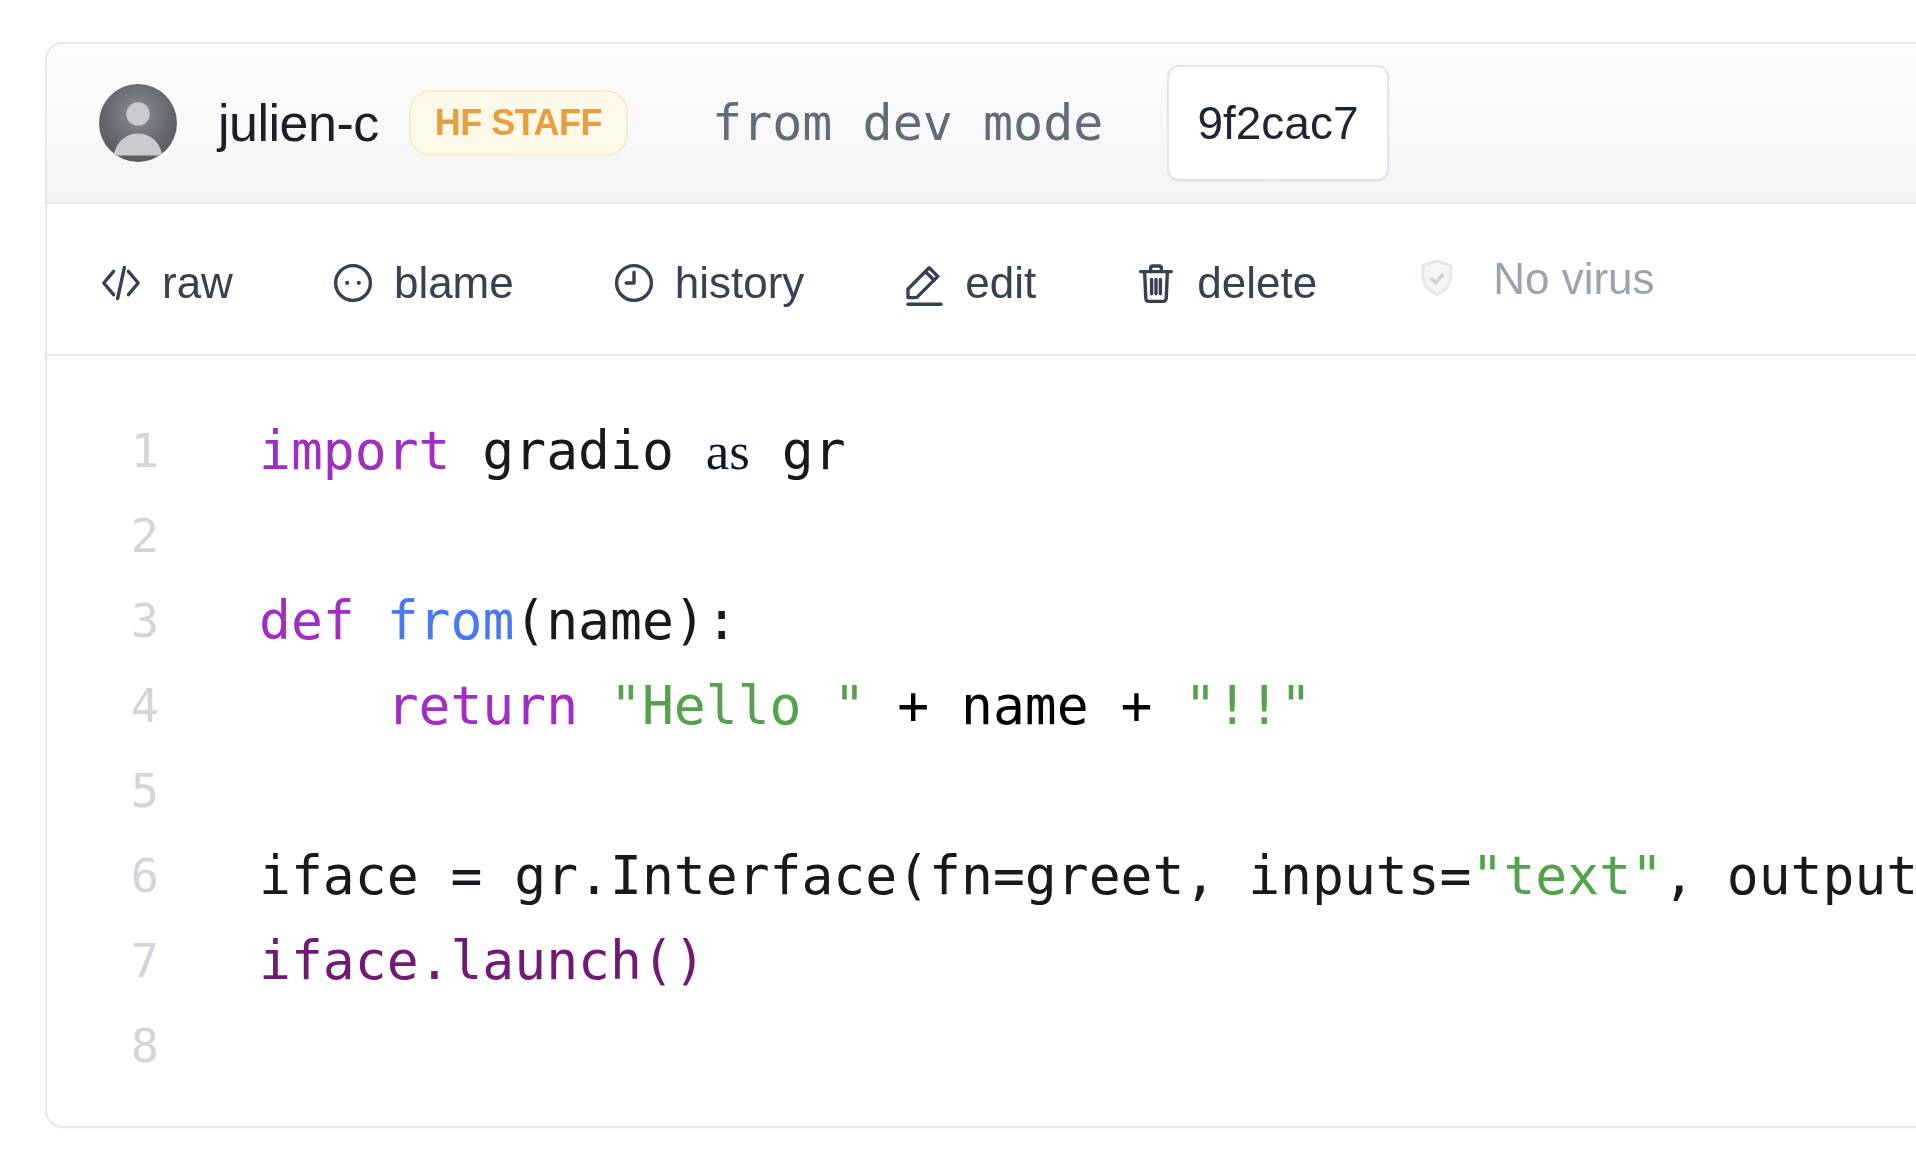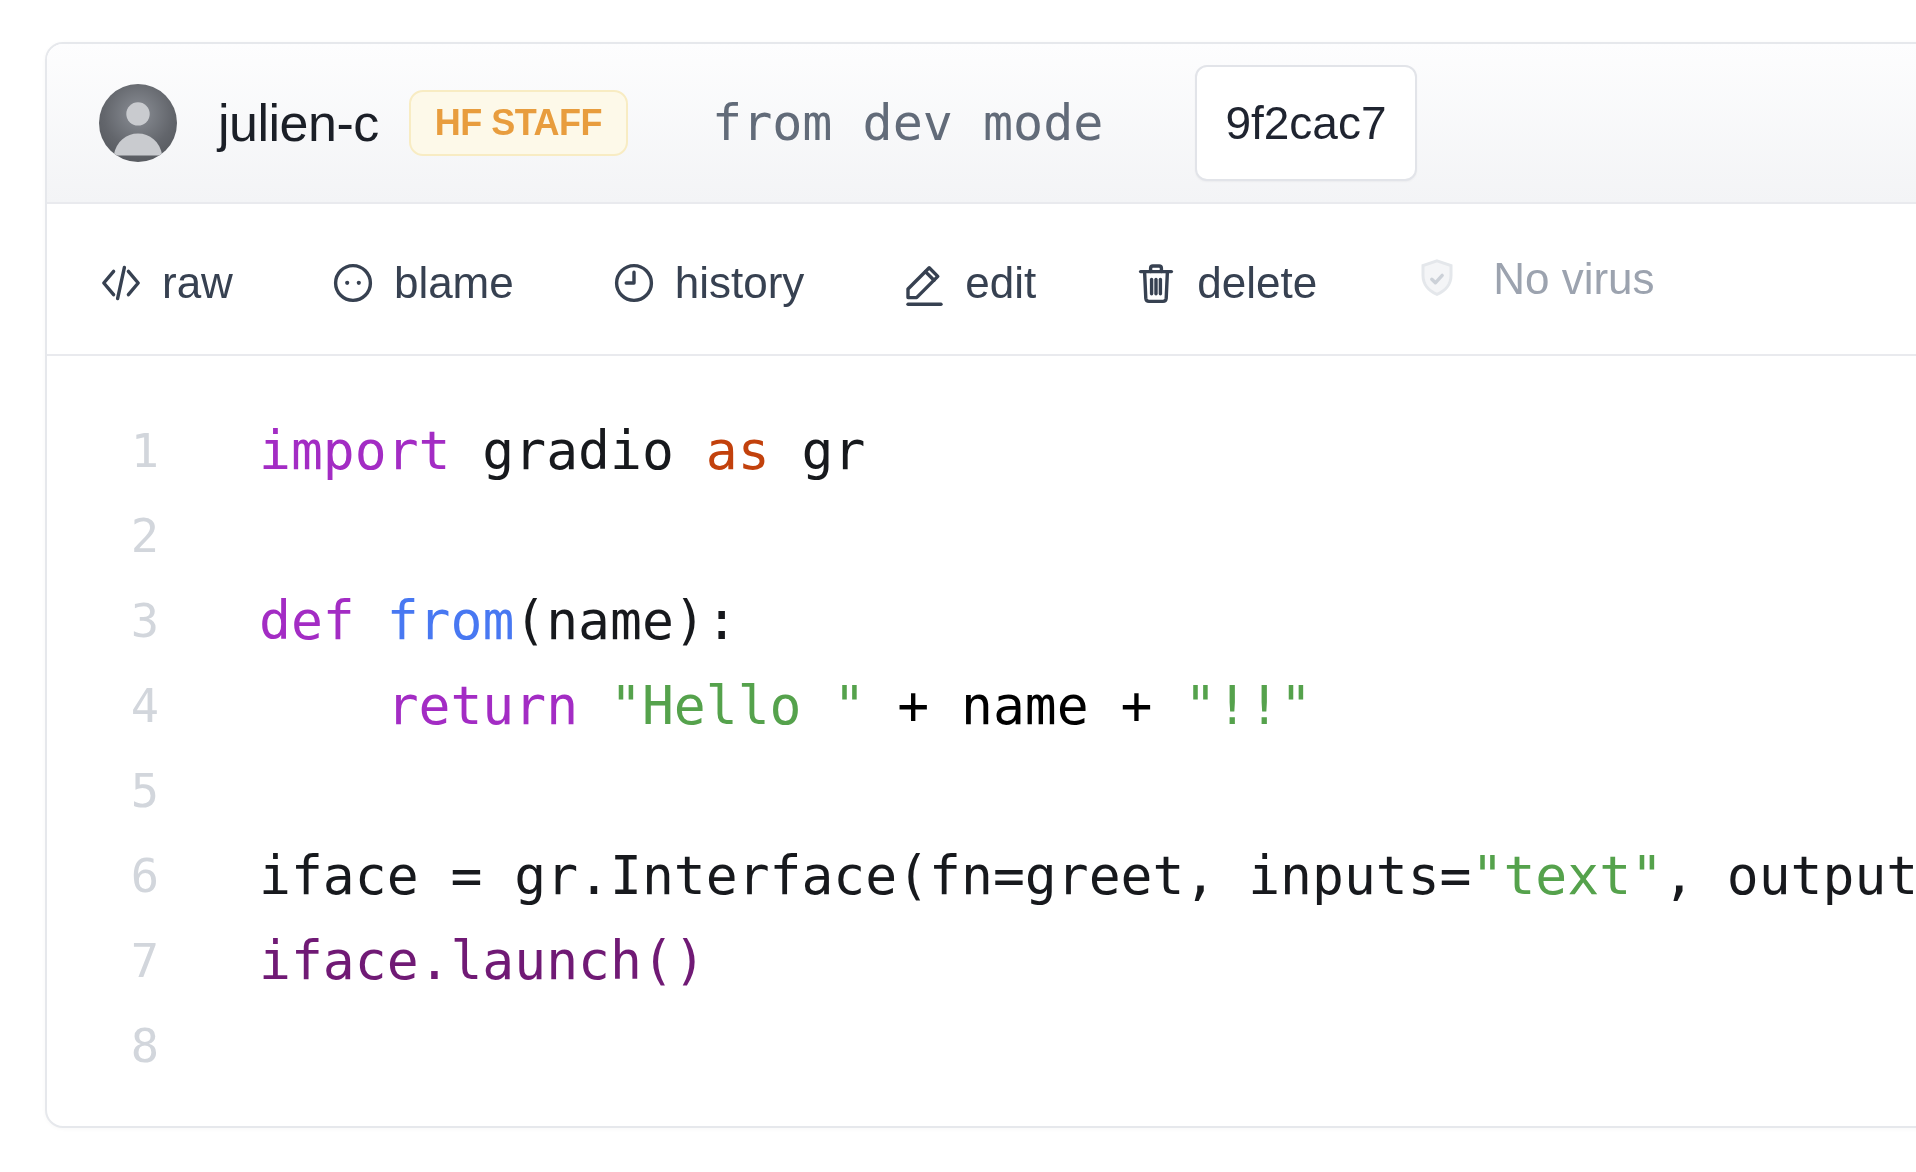--- a/index.html
+++ b/index.html
@@ -12,25 +12,25 @@
 
   
   .card-header { height:160px; display:flex; align-items:center; padding-left:52px;
                  background:linear-gradient(180deg,#fdfdfe 0%,#f3f4f6 100%);
                  border-bottom:2px solid #e9eaee; }
   .avatar { width:78px; height:78px; border-radius:50%; flex:0 0 auto;
             background:radial-gradient(circle at 50% 38%, #8b8f96 0%, #63666c 55%, #4e5156 100%);
             overflow:hidden; position:relative; }
   .avatar svg { position:absolute; left:0; top:0; width:100%; height:100%; }
   .username { margin-left:41px; font-size:52px; font-weight:500; color:#1b1f27; letter-spacing:-0.5px; }
-  .staff-badge { margin-left:30px; padding:10px 24px; border-radius:14px;
+  .staff-badge { margin-left:30px; padding:10px 24px; border-radius:22px;
                  font-size:36px; font-weight:700; letter-spacing:-0.5px; }
   .commit-msg { margin-left:84px; font-family:"DejaVu Sans Mono", monospace;
                 font-size:50px; color:#626b79; }
-  .commit-hash { margin-left:92px; padding:29px 28px; background:#ffffff;
+  .commit-hash { margin-left:64px; padding:29px 28px; background:#ffffff;
                  border:2px solid #e2e4e9; border-radius:12px; font-size:46px;
                  color:#1f2430; box-shadow:0 1px 2px rgba(0,0,0,0.04); }
 
   
   .card-toolbar { height:152px; display:flex; align-items:center; padding-left:50px;
                   background:#ffffff; border-bottom:2px solid #e9eaee; }
   .tb-item { display:flex; align-items:center; gap:17px; margin-right:96px;
              font-size:44px; color:#374151; cursor:pointer; }
   .tb-item .ico { width:48px; height:48px; display:inline-flex; }
   .tb-item .ico svg { width:100%; height:100%; }
@@ -130,21 +130,21 @@
             <path d="M9.4 12.1l1.8 1.8 3.4-3.7" fill="none" stroke="#ccd1d8" stroke-width="1.7" stroke-linecap="round" stroke-linejoin="round"></path>
           </svg>
         </span>
       <span>No virus</span>
     </div>
   </div>
 
   <div class="code-area" id="code-area">
   <div class="code-line">
     <span class="ln">1</span>
-    <span class="lc"><span style="color: rgb(163, 44, 196);">import</span><span style="color: rgb(23, 25, 29);"> gradio </span><span style="color: #c2410c;">as</span><span style="color: rgb(23, 25, 29);"> gr</span></span>
+    <span class="lc"><span style="color: rgb(163, 44, 196);">import</span><span style="color: rgb(23, 25, 29);"> gradio </span><span style="color: #0f172a; font-family: Liberation Serif, serif;">as</span><span style="color: rgb(23, 25, 29);"> gr</span></span>
   </div>
 
   <div class="code-line">
     <span class="ln">2</span>
     <span class="lc"></span>
   </div>
 
   <div class="code-line">
     <span class="ln">3</span>
     <span class="lc"><span style="color: rgb(163, 44, 196);">def</span><span style="color: rgb(23, 25, 29);"> </span><span style="color: rgb(72, 120, 242);">from</span><span style="color: rgb(23, 25, 29);">(name):</span></span>

